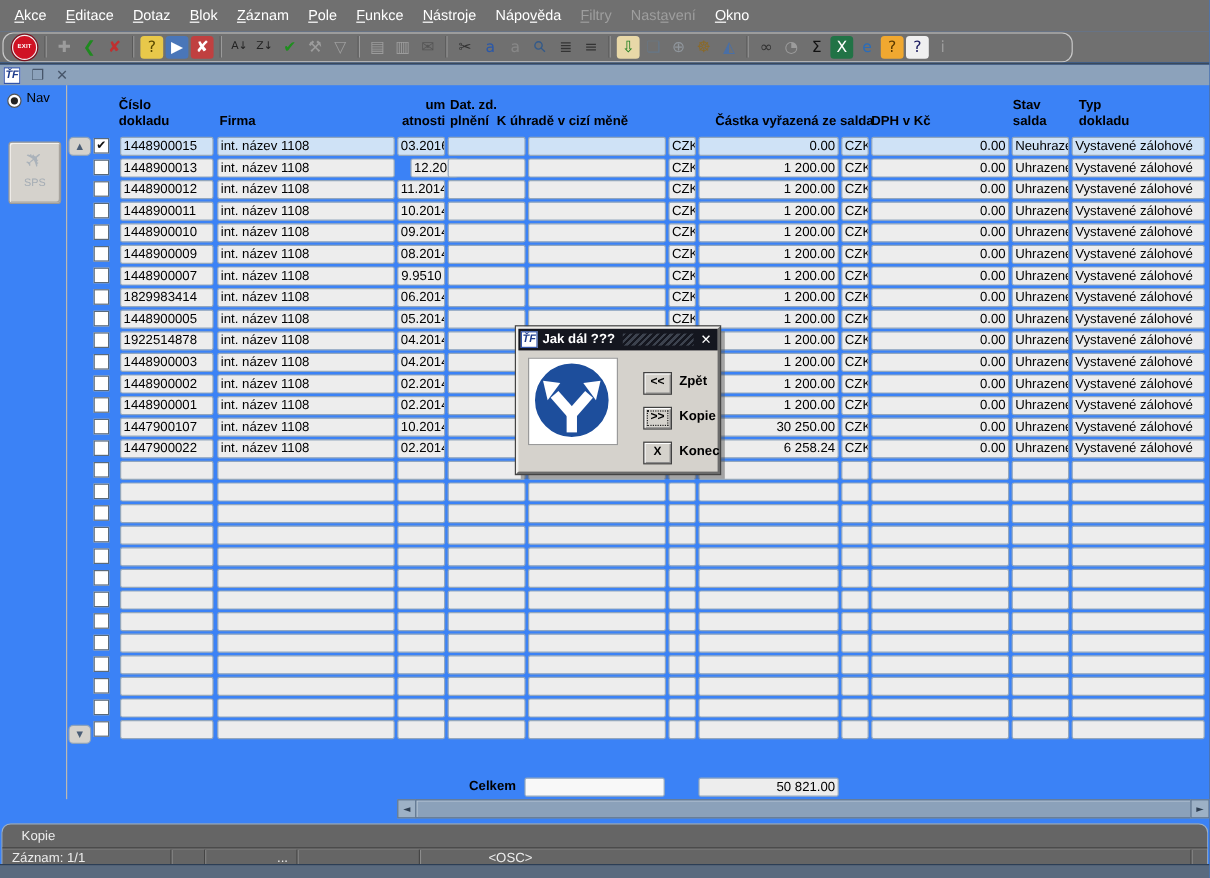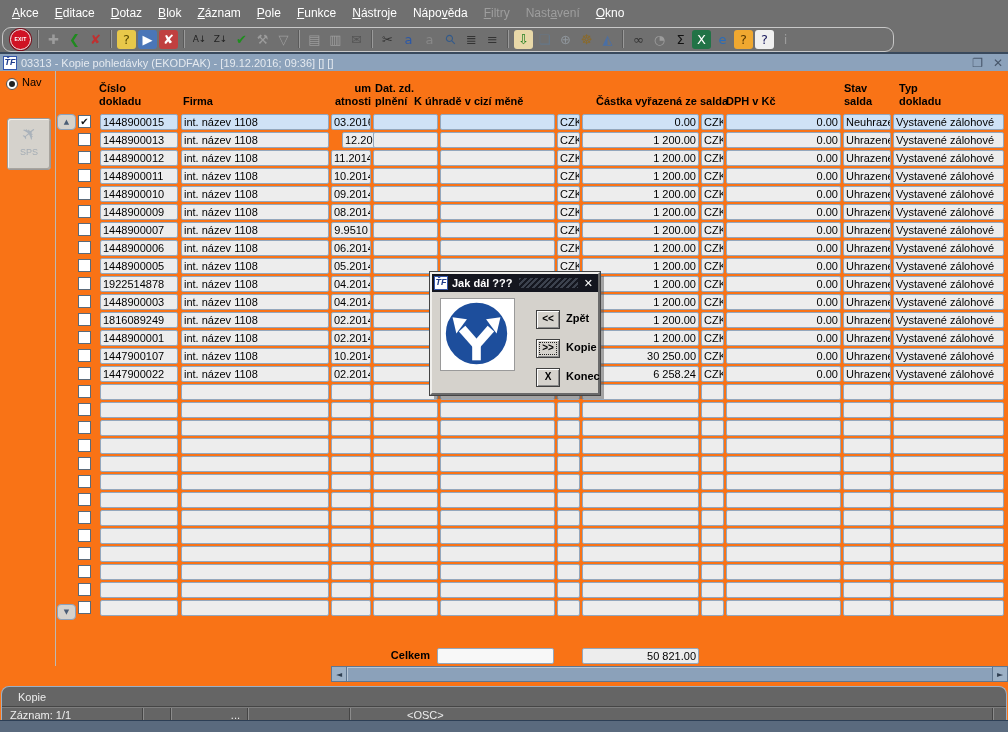--- a/index.html
+++ b/index.html
@@ -1,16 +1,16 @@
 <!DOCTYPE html>
 <html><head>
 <meta charset="utf-8">
 <style>
   html,body{margin:0;padding:0;background:#5a6a7e;}
-  #app{position:relative;width:1008px;height:732px;background:#f97316;
+  #app{position:relative;width:1008px;height:732px;background:#3b82f6;
        font-family:"Liberation Sans",sans-serif;overflow:hidden;cursor:default;}
 
   
   #menubar{position:absolute;top:0;left:0;right:0;height:26px;background:#707070;
            color:#fff;font-size:12px;display:flex;align-items:center;padding-left:4px;}
   .menu-item{padding:0 8px;line-height:26px;white-space:nowrap;}
   .menu-item.disabled{color:#9e9e9e;}
 
   
   #toolbar{position:absolute;top:26px;left:0;right:0;height:26px;background:#707070;}
@@ -170,21 +170,20 @@
         <span class="tb-icon" style="color: rgb(43, 108, 184);">e</span>
         <span class="tb-icon" style="color: rgb(90, 58, 0); background: rgb(240, 168, 48);">?</span>
         <span class="tb-icon" style="color: rgb(26, 26, 94); background: rgb(240, 240, 240);">?</span>
         <span class="tb-icon dis" style="color: rgb(168, 168, 168);">i</span>
       </div>
   </div>
 
   <div id="topline"></div>
   <div id="titlebar">
     <span class="tf-logo">ŤF</span>
-    <span id="win-title">03313 - Kopie pohledávky (EKODFAK) - [19.12.2016; 09:36] [] []</span>
     <span class="win-btn">❐</span>
     <span class="win-btn">✕</span>
   </div>
 
   <div id="sidebar-line"></div>
   <span class="radio"></span>
   <span class="radio-lbl">Nav</span>
   <div id="sps-btn">
     <span class="plane">✈</span>
     <span class="sps-lbl">SPS</span>
@@ -287,21 +286,21 @@
       <div class="fld r" style="left: 331px; top: 222px; width: 34px;">9.9510</div>
       <div class="fld" style="left: 373px; top: 222px; width: 59px;"></div>
       <div class="fld" style="left: 440px; top: 222px; width: 109px;"></div>
       <div class="fld" style="left: 557px; top: 222px; width: 17px;">CZK</div>
       <div class="fld r" style="left: 582px; top: 222px; width: 111px;">1 200.00</div>
       <div class="fld" style="left: 701px; top: 222px; width: 17px;">CZK</div>
       <div class="fld r" style="left: 726px; top: 222px; width: 109px;">0.00</div>
       <div class="fld" style="left: 843px; top: 222px; width: 42px;">Uhrazené</div>
       <div class="fld" style="left: 893px; top: 222px; width: 105px;">Vystavené zálohové</div>
       <div class="cb" style="left: 78px; top: 241px;"></div>
-      <div class="fld" style="left: 100px; top: 240px; width: 72px;">1448900006</div>
+      <div class="fld" style="left: 100px; top: 240px; width: 72px;">1829983414</div>
       <div class="fld" style="left: 181px; top: 240px; width: 142px;">int. název 1108</div>
       <div class="fld r" style="left: 331px; top: 240px; width: 34px;">06.2014</div>
       <div class="fld" style="left: 373px; top: 240px; width: 59px;"></div>
       <div class="fld" style="left: 440px; top: 240px; width: 109px;"></div>
       <div class="fld" style="left: 557px; top: 240px; width: 17px;">CZK</div>
       <div class="fld r" style="left: 582px; top: 240px; width: 111px;">1 200.00</div>
       <div class="fld" style="left: 701px; top: 240px; width: 17px;">CZK</div>
       <div class="fld r" style="left: 726px; top: 240px; width: 109px;">0.00</div>
       <div class="fld" style="left: 843px; top: 240px; width: 42px;">Uhrazené</div>
       <div class="fld" style="left: 893px; top: 240px; width: 105px;">Vystavené zálohové</div>
@@ -335,21 +334,21 @@
       <div class="fld r" style="left: 331px; top: 294px; width: 34px;">04.2014</div>
       <div class="fld" style="left: 373px; top: 294px; width: 59px;"></div>
       <div class="fld" style="left: 440px; top: 294px; width: 109px;"></div>
       <div class="fld" style="left: 557px; top: 294px; width: 17px;">CZK</div>
       <div class="fld r" style="left: 582px; top: 294px; width: 111px;">1 200.00</div>
       <div class="fld" style="left: 701px; top: 294px; width: 17px;">CZK</div>
       <div class="fld r" style="left: 726px; top: 294px; width: 109px;">0.00</div>
       <div class="fld" style="left: 843px; top: 294px; width: 42px;">Uhrazené</div>
       <div class="fld" style="left: 893px; top: 294px; width: 105px;">Vystavené zálohové</div>
       <div class="cb" style="left: 78px; top: 313px;"></div>
-      <div class="fld" style="left: 100px; top: 312px; width: 72px;">1816089249</div>
+      <div class="fld" style="left: 100px; top: 312px; width: 72px;">1448900002</div>
       <div class="fld" style="left: 181px; top: 312px; width: 142px;">int. název 1108</div>
       <div class="fld r" style="left: 331px; top: 312px; width: 34px;">02.2014</div>
       <div class="fld" style="left: 373px; top: 312px; width: 59px;"></div>
       <div class="fld" style="left: 440px; top: 312px; width: 109px;"></div>
       <div class="fld" style="left: 557px; top: 312px; width: 17px;">CZK</div>
       <div class="fld r" style="left: 582px; top: 312px; width: 111px;">1 200.00</div>
       <div class="fld" style="left: 701px; top: 312px; width: 17px;">CZK</div>
       <div class="fld r" style="left: 726px; top: 312px; width: 109px;">0.00</div>
       <div class="fld" style="left: 843px; top: 312px; width: 42px;">Uhrazené</div>
       <div class="fld" style="left: 893px; top: 312px; width: 105px;">Vystavené zálohové</div>

